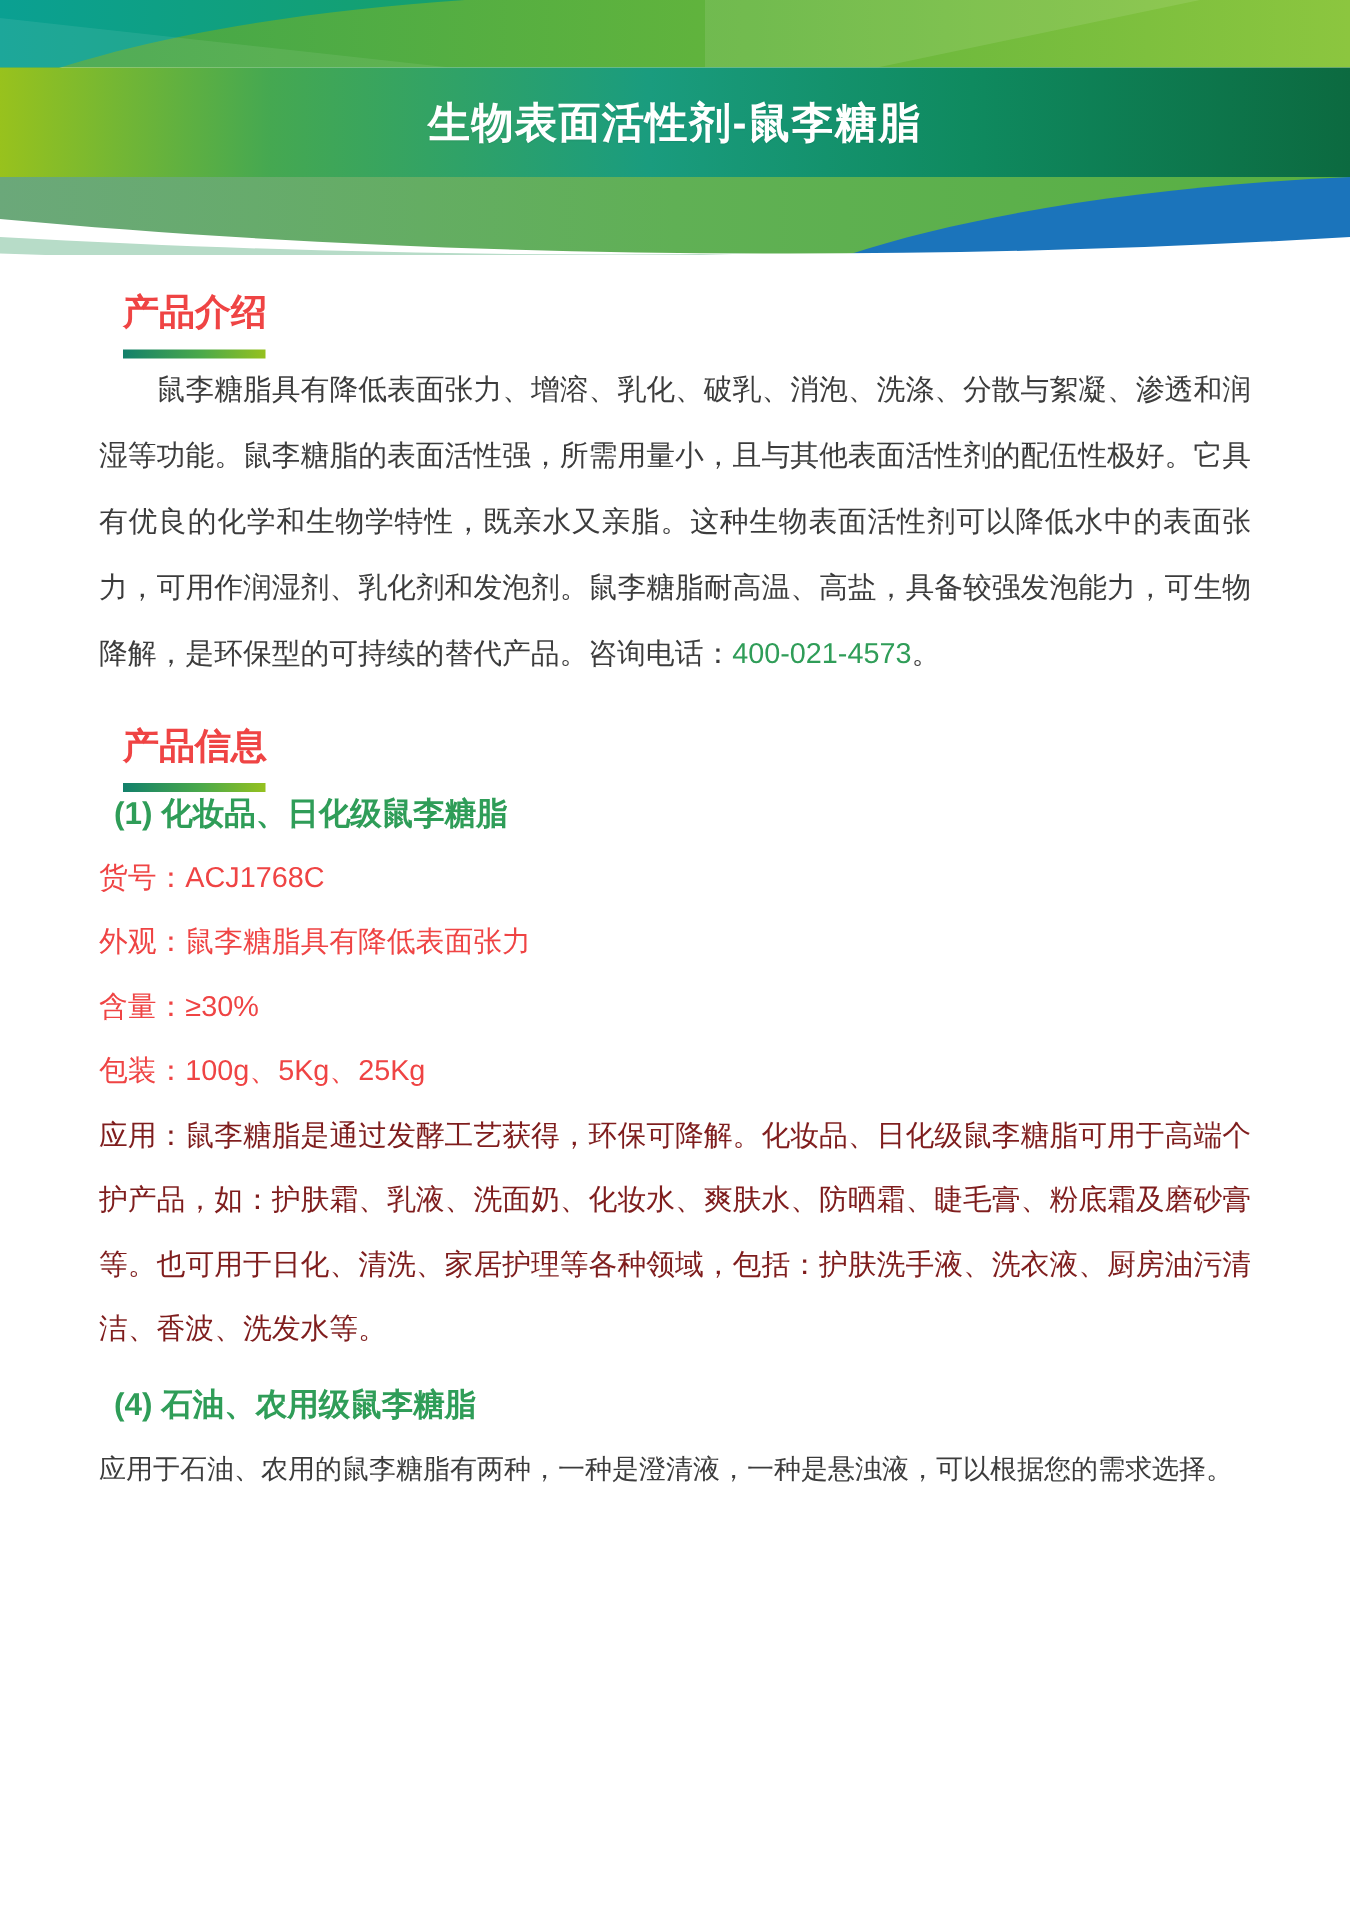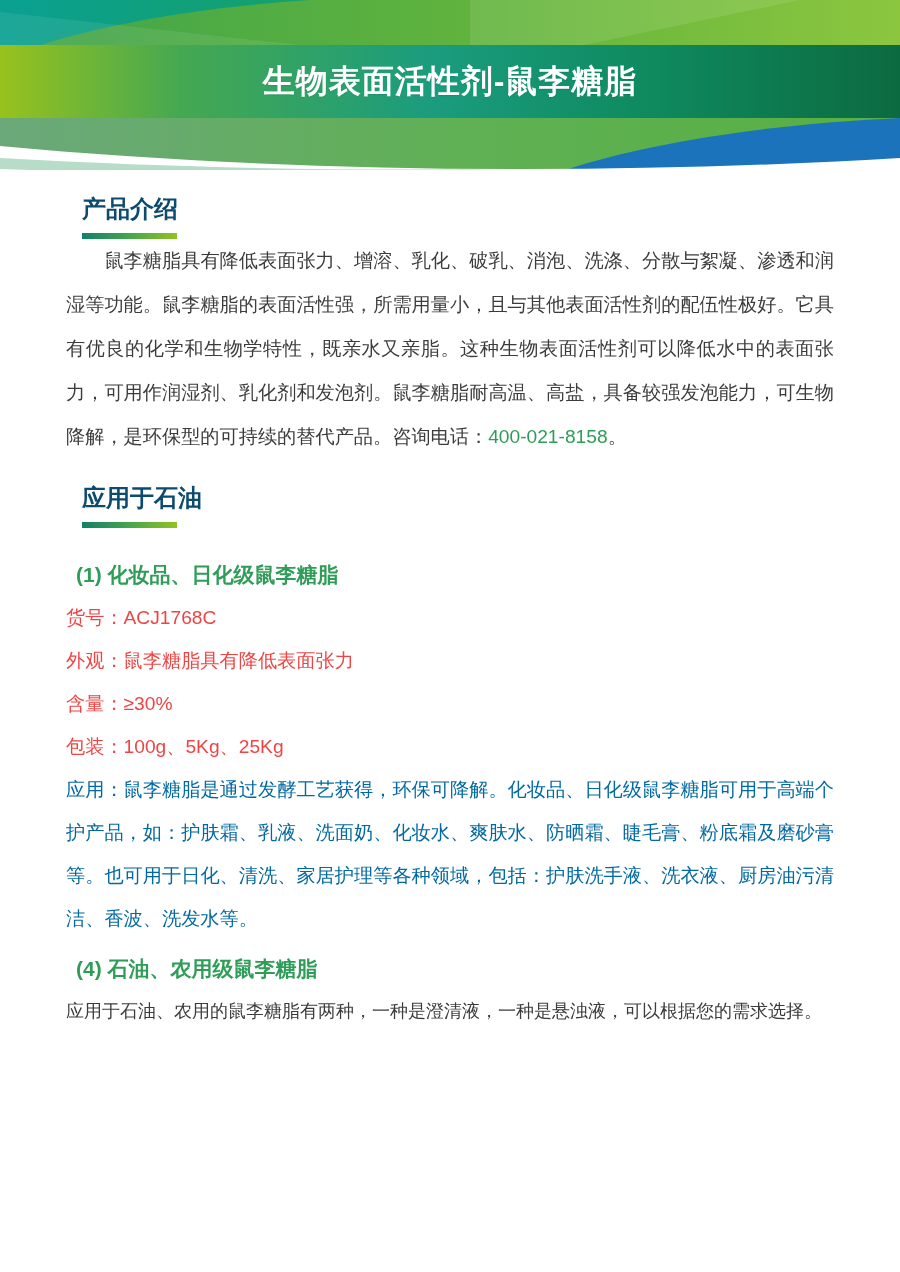--- a/index.html
+++ b/index.html
@@ -22,35 +22,35 @@
     width: 900px;
     height: 170px;
   }
   .hdr svg { display: block; width: 900px; height: 170px; }
   .hdr-title {
     position: absolute;
     left: 0; top: 45px;
     width: 100%; height: 73px;
     display: flex; align-items: center; justify-content: center;
     color: #ffffff;
-    font-size: 32px;
+    font-size: 28px;
     font-weight: 700;
     letter-spacing: 1px;
     text-shadow: 0 1px 1px rgba(0,0,0,0.08);
   }
 
   
   .content { padding: 0 66px; }
 
   h2.sec-heading {
     margin: 24px 0 0 16px;
     font-size: 24px;
     line-height: 30px;
     font-weight: 700;
-    color: #0c4a6e;
+    color: #ef4444;
   }
   .heading-bar {
     margin: 9px 0 0 16px;
     width: 95px; height: 6px;
     background: linear-gradient(90deg, #12806b 0%, #4ba94a 55%, #95c11f 100%);
   }
 
   p.body-text {
     font-size: 19.2px;
     line-height: 44px;
@@ -62,33 +62,33 @@
 
   .phone { color: #2f9d58; text-decoration: none; cursor: pointer; }
 
   h3.sub-heading {
     margin: 14px 0 6px 10px;
     font-size: 21px;
     line-height: 30px;
     font-weight: 700;
     color: #2f9d58;
   }
-  h3.first-sub { margin-top: 32px; }
+  h3.first-sub { margin-top: 0; }
 
   .fields { margin-top: 6px; }
   p.field-row {
     font-size: 19.2px;
     line-height: 43px;
     color: #ef4444;
   }
   p.app-para {
     font-size: 19.2px;
     line-height: 43px;
     text-align: justify;
-    color: #0369a1;
+    color: #7f1d1d;
   }
   p.final-para {
     margin-top: 2px;
     font-size: 18px;
     line-height: 43px;
     text-align: justify;
     color: #3c3c3c;
   }
   .info-heading { margin-top: 8px; }
 </style>
@@ -134,23 +134,23 @@
     </svg>
     <div class="hdr-title">生物表面活性剂-鼠李糖脂</div>
   </div>
 
   <div class="content">
 
     <h2 class="sec-heading">产品介绍</h2>
     <div class="heading-bar"></div>
 
 
-    <p class="body-text indent"><span>鼠李糖脂具有降低表面张力、增溶、乳化、破乳、消泡、洗涤、分散与絮凝、渗透和润湿等功能。鼠李糖脂的表面活性强，所需用量小，且与其他表面活性剂的配伍性极好。它具有优良的化学和生物学特性，既亲水又亲脂。这种生物表面活性剂可以降低水中的表面张力，可用作润湿剂、乳化剂和发泡剂。鼠李糖脂耐高温、高盐，具备较强发泡能力，可生物降解，是环保型的可持续的替代产品。咨询电话：</span><a class="phone">400-021-8158</a><span>。</span></p>
+    <p class="body-text indent"><span>鼠李糖脂具有降低表面张力、增溶、乳化、破乳、消泡、洗涤、分散与絮凝、渗透和润湿等功能。鼠李糖脂的表面活性强，所需用量小，且与其他表面活性剂的配伍性极好。它具有优良的化学和生物学特性，既亲水又亲脂。这种生物表面活性剂可以降低水中的表面张力，可用作润湿剂、乳化剂和发泡剂。鼠李糖脂耐高温、高盐，具备较强发泡能力，可生物降解，是环保型的可持续的替代产品。咨询电话：</span><a class="phone">400-021-4573</a><span>。</span></p>
 
-    <h2 class="sec-heading info-heading">应用于石油</h2>
+    <h2 class="sec-heading info-heading">产品信息</h2>
     <div class="heading-bar"></div>
 
     <h3 class="sub-heading first-sub">(1) 化妆品、日化级鼠李糖脂</h3>
 
     <div class="fields">
       <p class="field-row"><span>货号：</span><span>ACJ1768C</span></p>
       <p class="field-row"><span>外观：</span><span>鼠李糖脂具有降低表面张力</span></p>
       <p class="field-row"><span>含量：</span><span>≥30%</span></p>
       <p class="field-row"><span>包装：</span><span>100g、5Kg、25Kg</span></p>
     </div>

